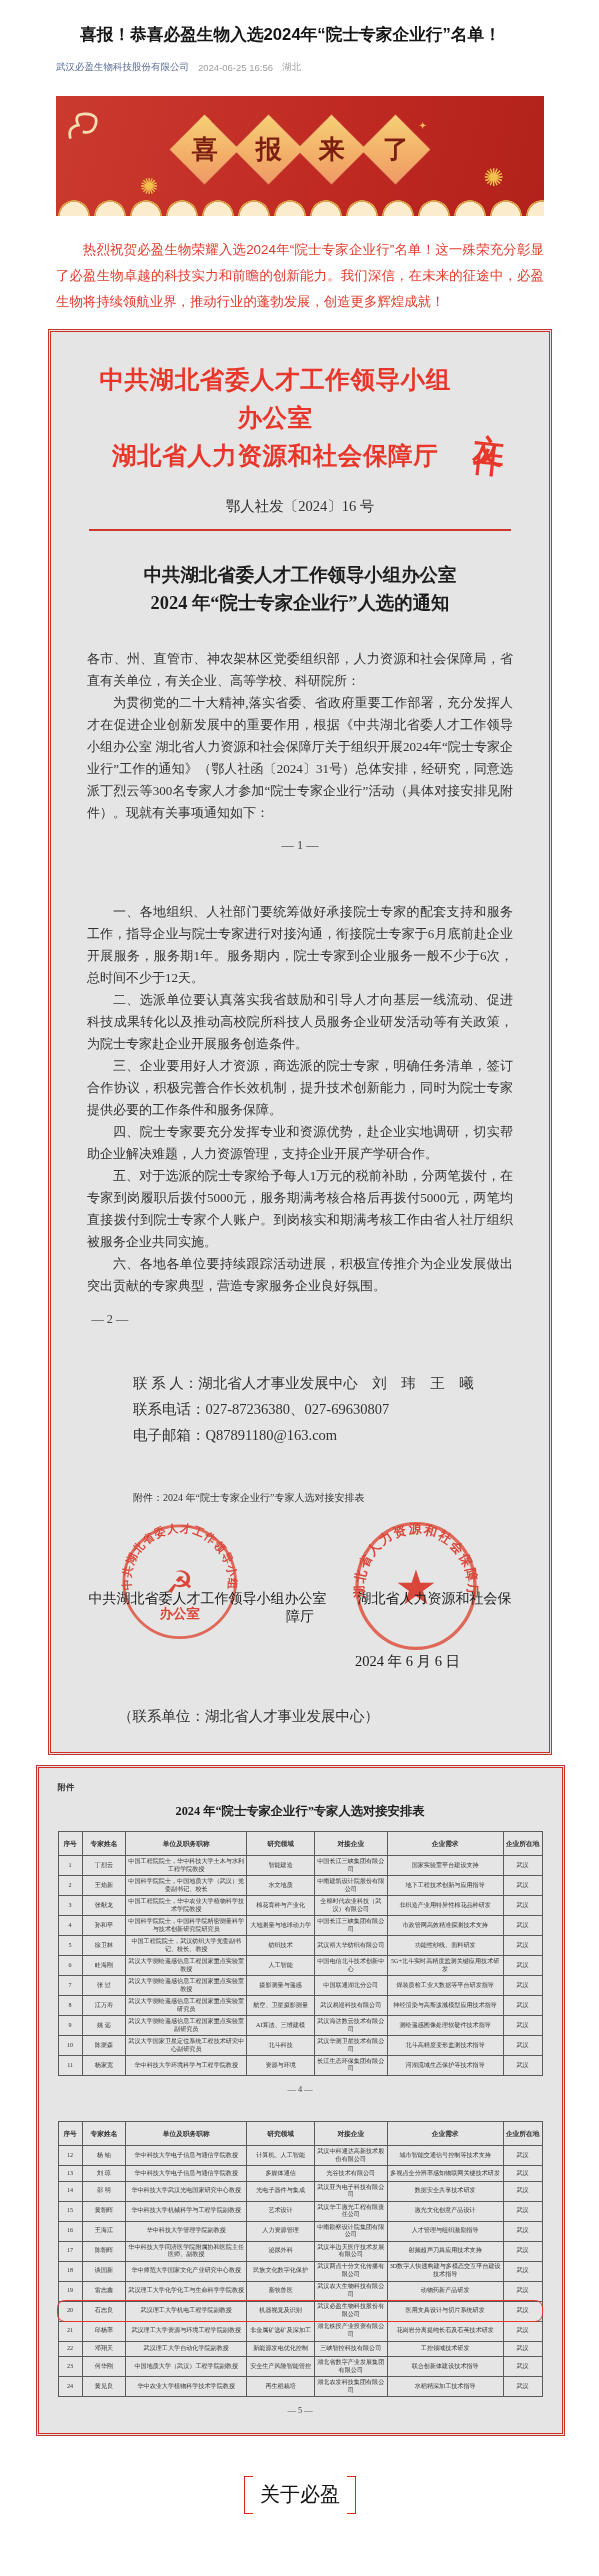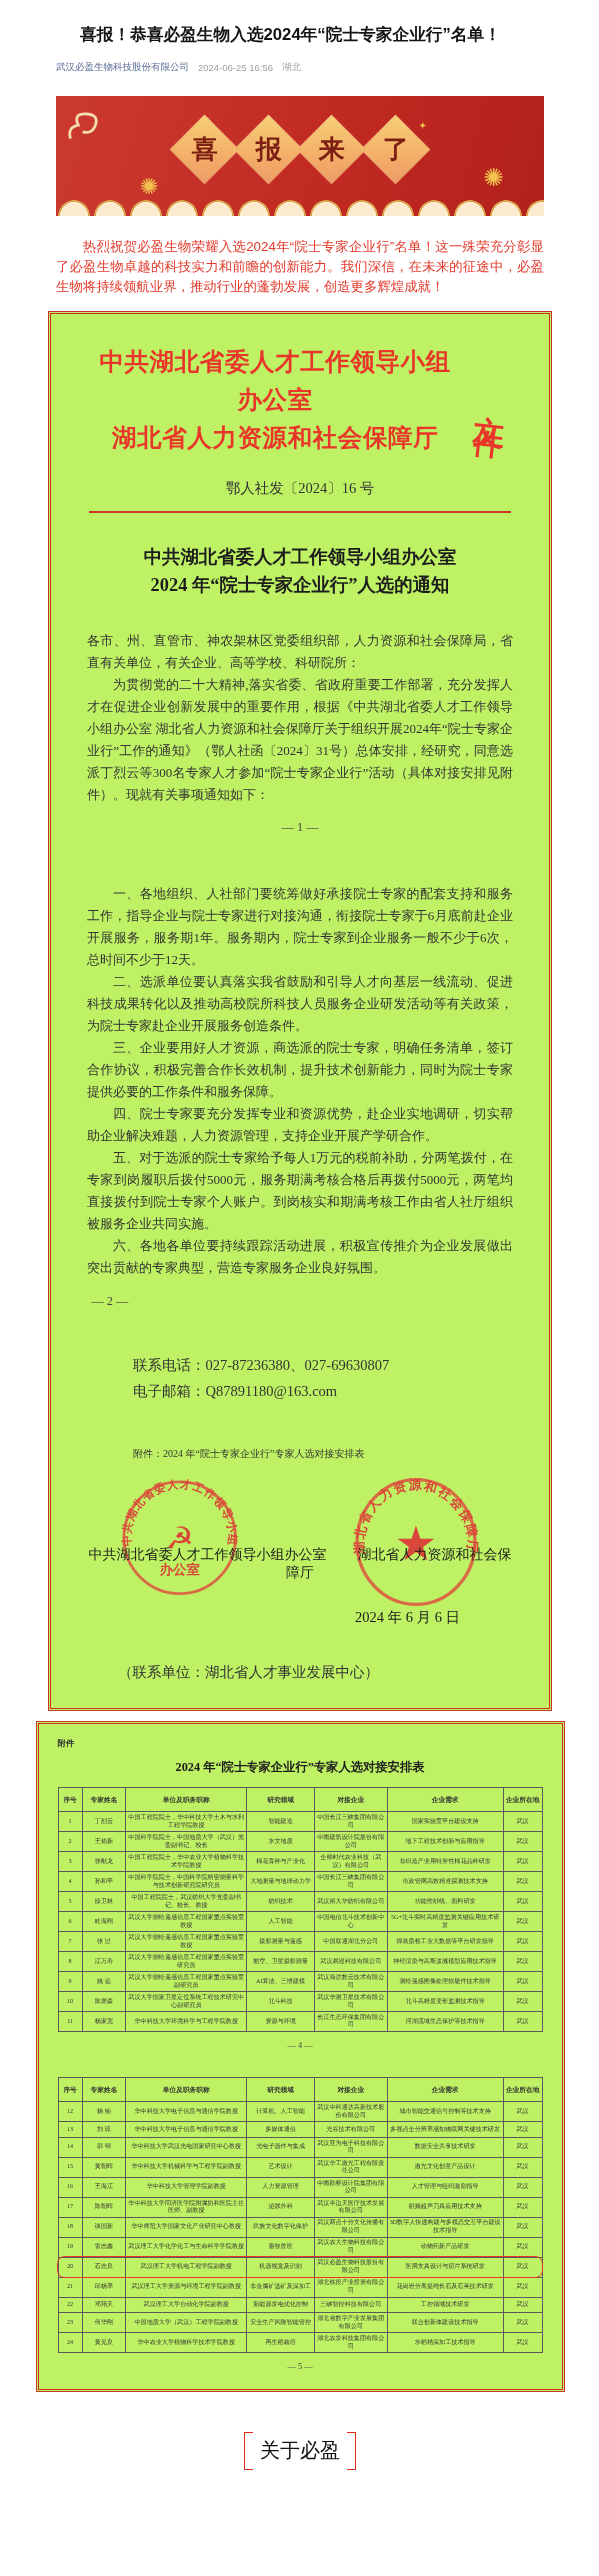--- a/index.html
+++ b/index.html
@@ -19,24 +19,24 @@
   .diamond span{transform:rotate(-45deg);font-family:"Liberation Serif",serif;font-weight:700;font-size:26px;color:#7c1f12;}
   .firework{position:absolute;color:#f2c14e;}
   .fw1{left:84px;top:78px;font-size:22px;}
   .fw2{left:142px;top:16.7px;font-size:16.7px;}
   .fw3{right:40px;top:67px;font-size:24.5px;}
   .fw4{right:117px;top:23.4px;font-size:10px;}
   .cloud{position:absolute;left:10px;top:10px;}
   .scallops{position:absolute;left:0;right:0;bottom:0;height:19px;background-image:radial-gradient(circle at 50% 100%,#faeccd 0 14px,#daa14f 14px 15.6px,rgba(0,0,0,0) 16px);background-size:36px 19px;background-repeat:repeat-x;background-position:0 bottom;}
 
   
-  .intro{margin-top:21px;color:#e2392b;font-size:13.4px;line-height:20px;text-align:justify;text-indent:2em;}
-
-  
-  .docpage{width:504px;margin:10px auto 0;background:#bef264;border:1.1px solid #c5352b;outline:0.6px solid #cf2f26;outline-offset:-3.9px;box-sizing:border-box;font-family:"Liberation Serif","DejaVu Serif",serif;color:#333;}
+  .intro{margin-top:21px;color:#e2392b;font-size:13.4px;line-height:26px;text-align:justify;text-indent:2em;}
+
+  
+  .docpage{width:504px;margin:10px auto 0;background:#e5e5e5;border:1.1px solid #c5352b;outline:0.6px solid #cf2f26;outline-offset:-3.9px;box-sizing:border-box;font-family:"Liberation Serif","DejaVu Serif",serif;color:#333;}
   .docA{padding:31px 38px 28px;}
   .doc-head{display:flex;justify-content:center;align-items:center;gap:7.8px;color:#e8372a;}
   .doc-head .orgs{text-align:center;font-weight:700;font-size:24.5px;line-height:38px;letter-spacing:0.6px;}
   .doc-head .filetag{writing-mode:vertical-rl;font-weight:700;font-size:31px;letter-spacing:12.3px;padding-top:5.6px;transform:rotate(6deg);}
   .refno{text-align:center;font-size:14.5px;margin-top:22px;}
   .redline{height:1.7px;background:#d0362a;margin:13.4px 2.2px 0;}
   .doc-title{margin-top:30px;text-align:center;font-weight:700;font-size:18.4px;line-height:28px;color:#1d1d1d;}
   .doc-body p{margin:0;font-size:13px;line-height:22px;text-align:justify;}
   .doc-body .salutation{margin-top:31px;}
   .doc-body .preamble{text-indent:2em;}
@@ -131,20 +131,21 @@
     <p class="preamble">为贯彻党的二十大精神,落实省委、省政府重要工作部署，充分发挥人才在促进企业创新发展中的重要作用，根据《中共湖北省委人才工作领导小组办公室 湖北省人力资源和社会保障厅关于组织开展2024年“院士专家企业行”工作的通知》（鄂人社函〔2024〕31号）总体安排，经研究，同意选派丁烈云等300名专家人才参加“院士专家企业行”活动（具体对接安排见附件）。现就有关事项通知如下：</p>
     <div class="pagemark center">— 1 —</div>
     <p class="item gap-top">一、各地组织、人社部门要统筹做好承接院士专家的配套支持和服务工作，指导企业与院士专家进行对接沟通，衔接院士专家于6月底前赴企业开展服务，服务期1年。服务期内，院士专家到企业服务一般不少于6次，总时间不少于12天。</p>
     <p class="item">二、选派单位要认真落实我省鼓励和引导人才向基层一线流动、促进科技成果转化以及推动高校院所科技人员服务企业研发活动等有关政策，为院士专家赴企业开展服务创造条件。</p>
     <p class="item">三、企业要用好人才资源，商选派的院士专家，明确任务清单，签订合作协议，积极完善合作长效机制，提升技术创新能力，同时为院士专家提供必要的工作条件和服务保障。</p>
     <p class="item">四、院士专家要充分发挥专业和资源优势，赴企业实地调研，切实帮助企业解决难题，人力资源管理，支持企业开展产学研合作。</p>
     <p class="item">五、对于选派的院士专家给予每人1万元的税前补助，分两笔拨付，在专家到岗履职后拨付5000元，服务期满考核合格后再拨付5000元，两笔均直接拨付到院士专家个人账户。到岗核实和期满考核工作由省人社厅组织被服务企业共同实施。</p>
     <p class="item">六、各地各单位要持续跟踪活动进展，积极宣传推介为企业发展做出突出贡献的专家典型，营造专家服务企业良好氛围。</p>
     <div class="pagemark left">— 2 —</div>
     <div class="contacts">
+      <div>联 系 人：湖北省人才事业发展中心　刘　玮　王　曦</div>
       <div>联系电话：027-87236380、027-69630807</div>
       <div>电子邮箱：Q87891180@163.com</div>
     </div>
     <div class="attach-note">附件：2024 年“院士专家企业行”专家人选对接安排表</div>
     <div class="stamps">
       <svg class="seal left" width="120" height="120" viewBox="0 0 215 215">
         <circle cx="107" cy="107" r="100" fill="none" stroke="rgba(222,82,63,.85)" stroke-width="5"></circle>
         <path id="arcL" d="M 25,138 A 88,88 0 1 1 189,138" fill="none"></path>
         <text font-family="Liberation Serif,serif" font-size="20" font-weight="bold" fill="#d9473a" letter-spacing="2">
           <textPath href="#arcL" startOffset="50%" text-anchor="middle">中共湖北省委人才工作领导小组</textPath>

